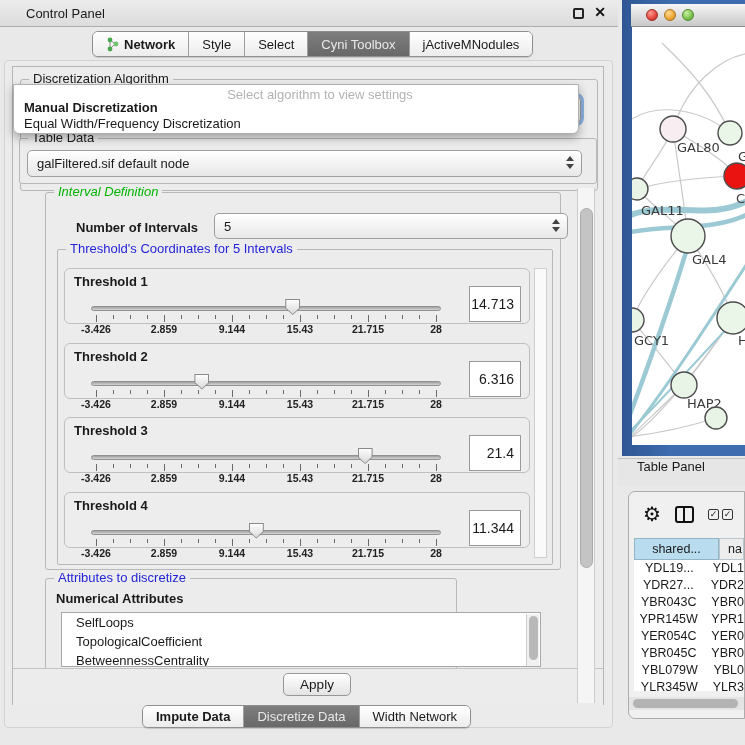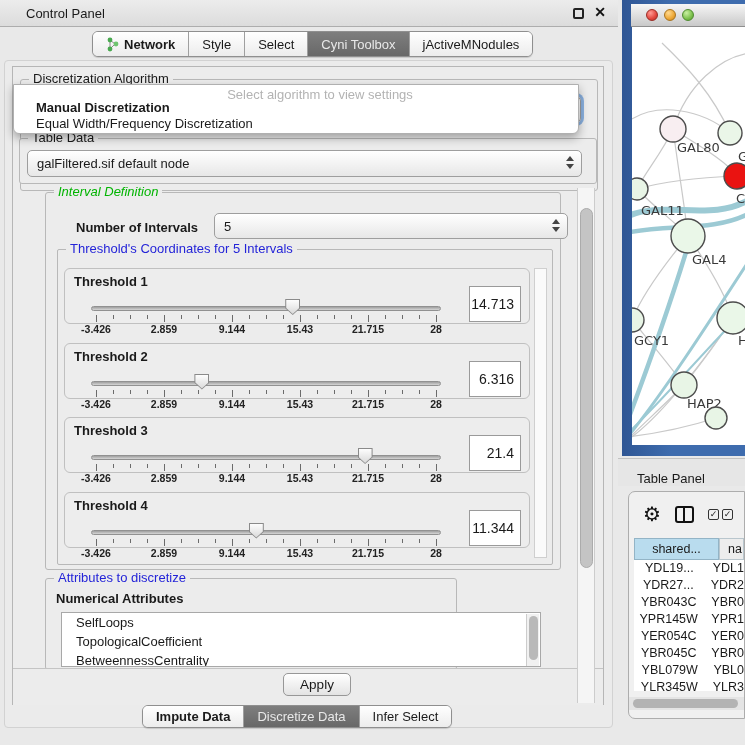--- a/index.html
+++ b/index.html
@@ -48,21 +48,21 @@
   .combo .dn { width:0; height:0; border-left:4px solid transparent; border-right:4px solid transparent;
     border-top:5px solid #444; }
   #algo-combo { left:25px; top:96px; width:556px;
     box-shadow:0 0 0 3px rgba(96,150,215,.7); }
 
   
   #algo-overlay { position:absolute; left:13px; top:84px; width:566px; height:50px;
     background:#ffffff; border:1px solid #b0b0b0; border-radius:0 0 6px 6px;
     box-shadow:0 4px 10px rgba(0,0,0,.32); z-index:30; font-size:13px; }
   #algo-overlay .ph { position:absolute; top:2px; left:0; right:0; text-align:center; color:#b3b3b3;padding-left:48px; }
-  #algo-overlay .opt { position:absolute; left:16px; white-space:nowrap;padding-left:6px; }
+  #algo-overlay .opt { position:absolute; left:4px; white-space:nowrap;padding-left:6px; }
   #algo-overlay .opt.b { font-weight:bold; }
 
   
   .t-panel { position:absolute; left:6px; width:466px; height:56px;
     background:#ededed; border:1px solid #c0c0c0; border-radius:6px; }
   .t-label { position:absolute; left:9px; top:5px; font-weight:bold; font-size:13px; }
   .t-slider { position:absolute; left:26px; top:0; width:350px; height:71px; }
   .t-track { position:absolute; left:0; right:0; top:37px; height:5px; border-radius:3px;
     background:linear-gradient(#9f9f9f,#d6d6d6); border:1px solid #919191; }
   .t-span { position:absolute; left:5px; right:5px; top:46px; height:22px; }
@@ -105,21 +105,21 @@
     background:linear-gradient(#f6f6f6,#c9c9c9); border-bottom:1px solid #8e8e8e; }
   .tl { position:absolute; top:5px; width:12px; height:12px; border-radius:50%; }
   #tl-red   { left:15px; background:radial-gradient(circle at 35% 30%,#ff9b94,#e2463d 60%,#b03028); border:1px solid #9a2b24; }
   #tl-yel   { left:33px; background:radial-gradient(circle at 35% 30%,#ffd98f,#eda735 60%,#c07d1e); border:1px solid #a8741f; }
   #tl-grn   { left:51px; background:radial-gradient(circle at 35% 30%,#c9f0a2,#7cc04c 60%,#569733); border:1px solid #4e8c2f; }
   #net-canvas { position:absolute; left:10px; top:27px; width:113px; height:418px;
     background:#fff; overflow:hidden; }
 
   
   #tp-bar { position:absolute; left:618px; top:458px; width:127px; height:28px;
-    background:#e6e6e6; border-top:1px solid #c2c2c2; display:flex; align-items:flex-end; font-size:13px; }
+    background:#e6e6e6; border-top:1px solid #c2c2c2; display:flex; align-items:flex-start; font-size:13px; }
   #tp-bar span { margin-left:19px; }
   #tp-box { position:absolute; left:628px; top:491px; width:117px; height:228px;
     background:#f0f0f0; border:1px solid #adadad; border-radius:7px 0 0 7px; overflow:hidden; }
   #tp-toolbar { position:absolute; left:0; top:0; right:0; height:44px; display:flex;
     align-items:center; gap:14px; padding-left:14px; }
   #gear { font-size:20px; color:#111; line-height:1; }
   #colicon { width:19px; height:17px; border:2px solid #111; border-radius:3px; position:relative; }
   #colicon:before { content:""; position:absolute; left:6px; top:0; bottom:0; width:2px; background:#111; }
   .chk { width:11px; height:11px; border:1.5px solid #333; border-radius:2px;
     font-size:9px; line-height:9px; text-align:center; color:#222; }
@@ -412,21 +412,21 @@
   </div>
 
   <div id="bottom-tabs" class="seg-bar">
       <div class="seg">
         <span>Impute Data</span>
       </div>
       <div class="seg sel">
         <span>Discretize Data</span>
       </div>
       <div class="seg">
-        <span>Infer Select</span>
+        <span>Width Network</span>
       </div>
     </div>
 
   <div id="net-frame">
     <div id="net-titlebar">
       <div id="tl-red" class="tl"></div>
       <div id="tl-yel" class="tl"></div>
       <div id="tl-grn" class="tl"></div>
     </div>
     <div id="net-canvas">

